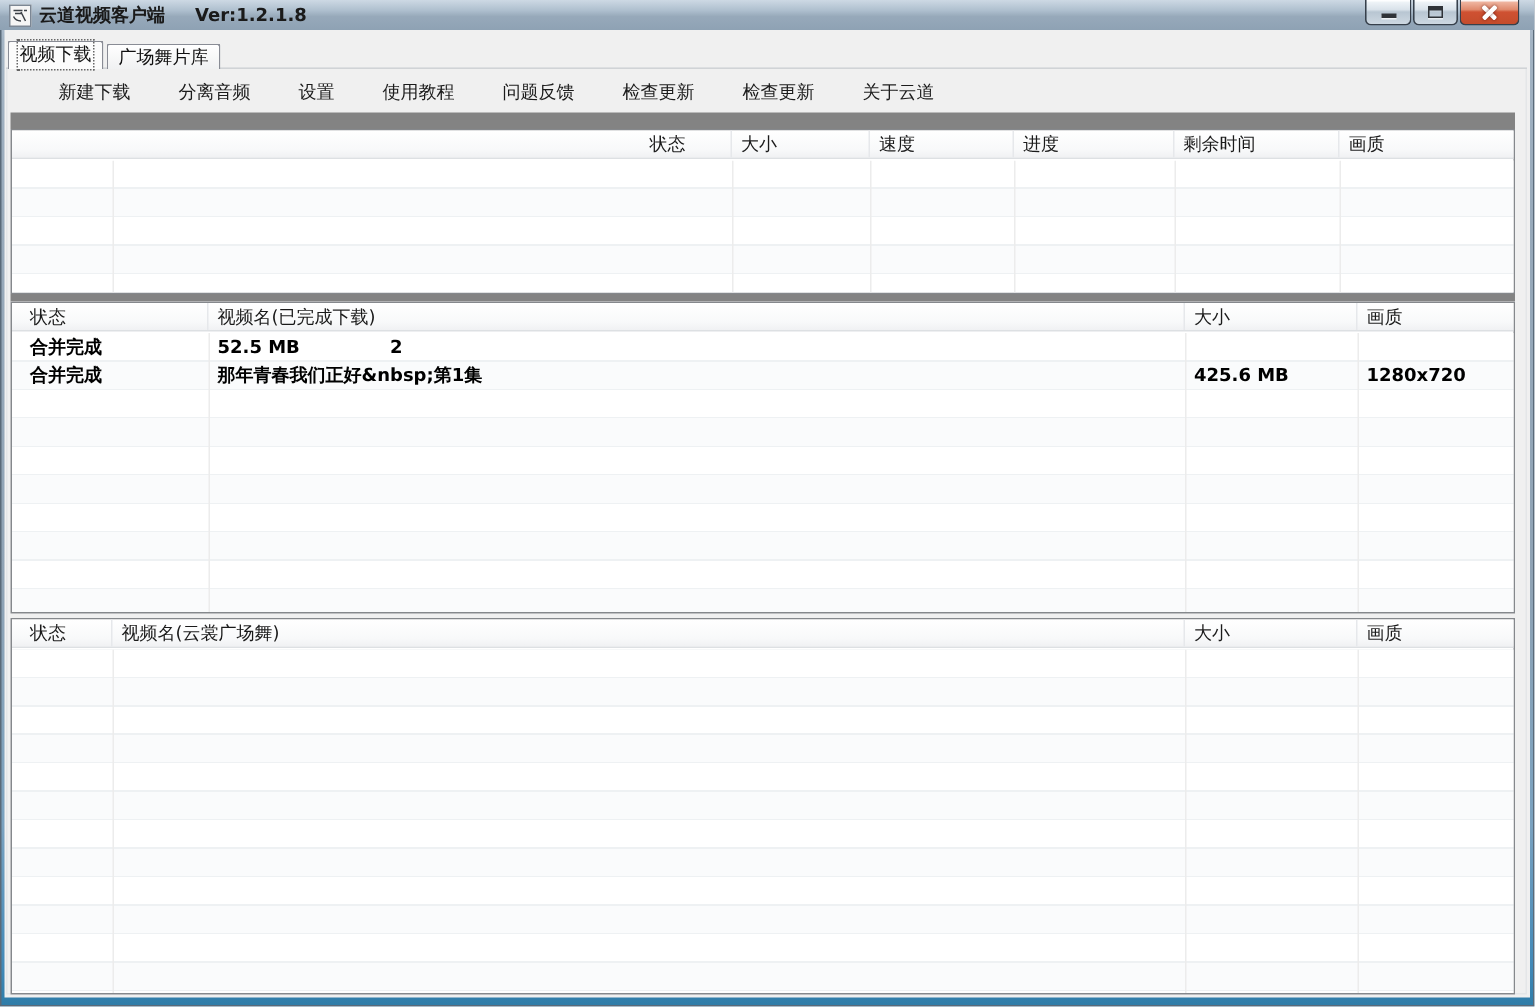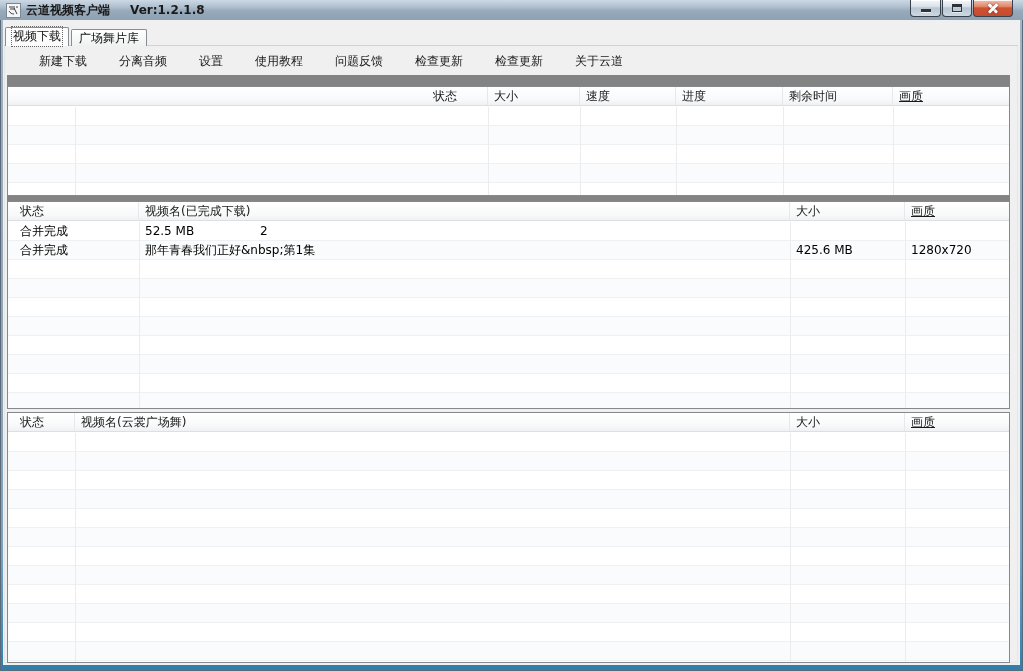--- a/index.html
+++ b/index.html
@@ -72,25 +72,25 @@
   .graybar2 { top:196px; height:5px; }
 
   
   .lv { position:absolute; left:7px; width:1003px; border:1px solid #85888c; background:#fff; }
   .lv-head { display:flex; height:19px;
     background:linear-gradient(180deg,#ffffff 0%,#f8f9fa 70%,#f0f1f3 100%);
     border-bottom:1px solid #dde0e3;justify-content:flex-end; }
   .lv-head .hc { height:100%; display:flex; align-items:center; padding-left:6px;
     border-right:1px solid #e6e8eb; overflow:hidden; white-space:nowrap; color:#1a1a1a; cursor:default; }
   .lv-head .hc.first { padding-left:12px; }
-  .lv-head .hc.last { border-right:none;text-decoration:underline; }
+  .lv-head .hc.last { border-right:none; }
   .lv-body { position:absolute; left:0; right:0; bottom:0; top:20px; overflow:hidden;
     background:repeating-linear-gradient(180deg,
       #ffffff 0px,#ffffff 18px,#eef1f3 18px,#eef1f3 19px,
-      #fafbfc 19px,#fafbfc 37px,#eef1f3 37px,#eef1f3 38px); }
+      #fafbfc 19px,#fafbfc 37px,#eef1f3 37px,#eef1f3 38px);font-weight:bold; }
   .vline { position:absolute; top:0; bottom:0; width:1px; background:#ececec; }
   .lv-row { position:absolute; left:0; right:0; height:19px; display:flex; cursor:default; }
   .lv-row .rc { height:18px; line-height:18px; padding-left:6px; overflow:hidden; white-space:nowrap; color:#000; }
   .lv-row .rc.first { padding-left:12px; }
 
   .t1 { top:86px;  height:110px; }
   .t2 { top:201px; height:208px; }
   .t3 { top:412px; height:251px; }
 </style>
 </head>

